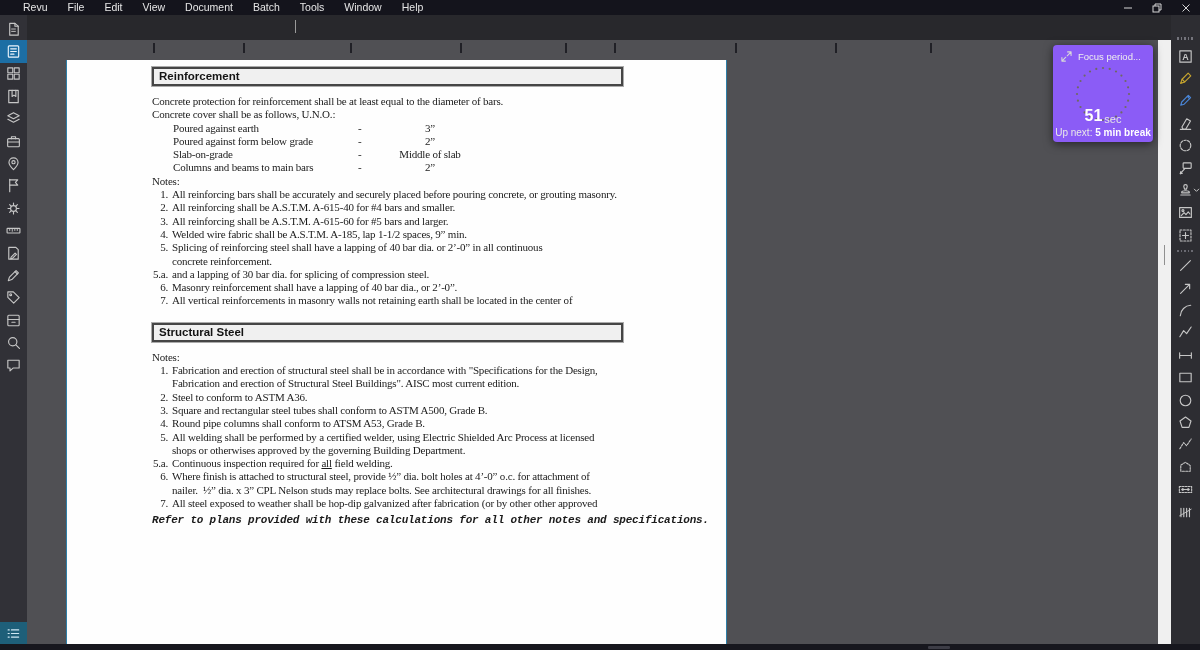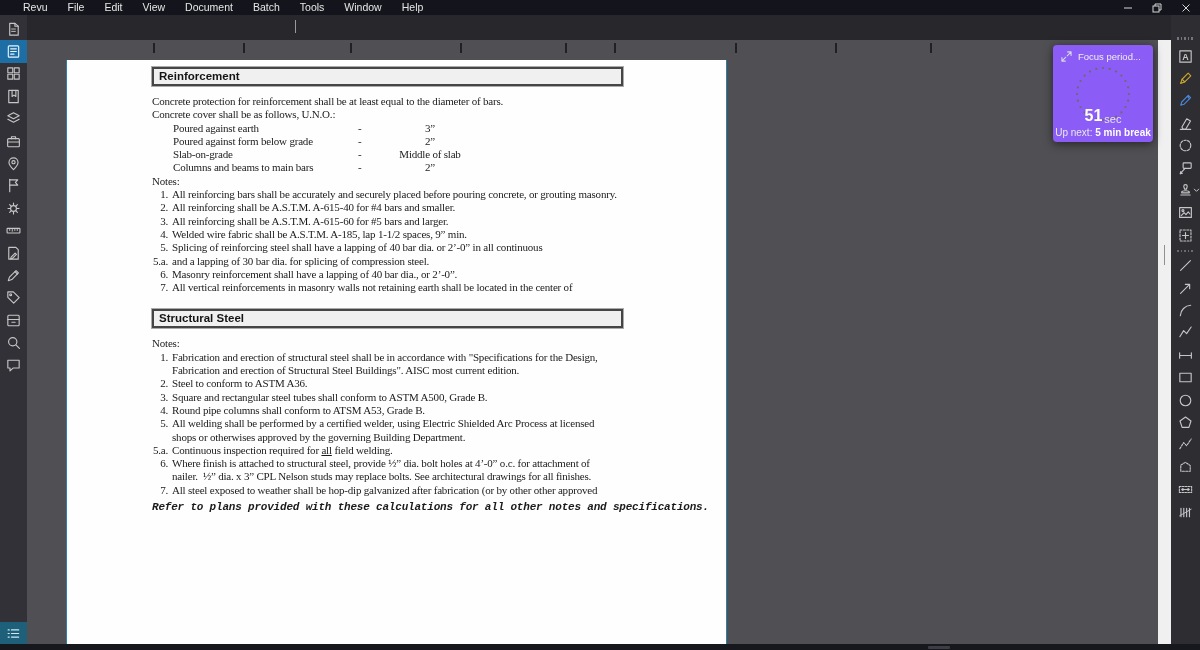--- a/index.html
+++ b/index.html
@@ -289,20 +289,21 @@
           <div class="note">
             <span class="note-num">4.</span>
             <div class="note-lines">
               <div class="doc-line">Welded wire fabric shall be A.S.T.M. A-185, lap 1-1/2 spaces, 9” min.</div>
             </div>
           </div>
           <div class="note">
             <span class="note-num">5.</span>
             <div class="note-lines">
               <div class="doc-line">Splicing of reinforcing steel shall have a lapping of 40 bar dia. or 2’-0” in all continuous</div>
+              <div class="doc-line">concrete reinforcement.</div>
             </div>
           </div>
           <div class="note">
             <span class="note-num">5.a.</span>
             <div class="note-lines">
               <div class="doc-line">and a lapping of 30 bar dia. for splicing of compression steel.</div>
             </div>
           </div>
           <div class="note">
             <span class="note-num">6.</span>

